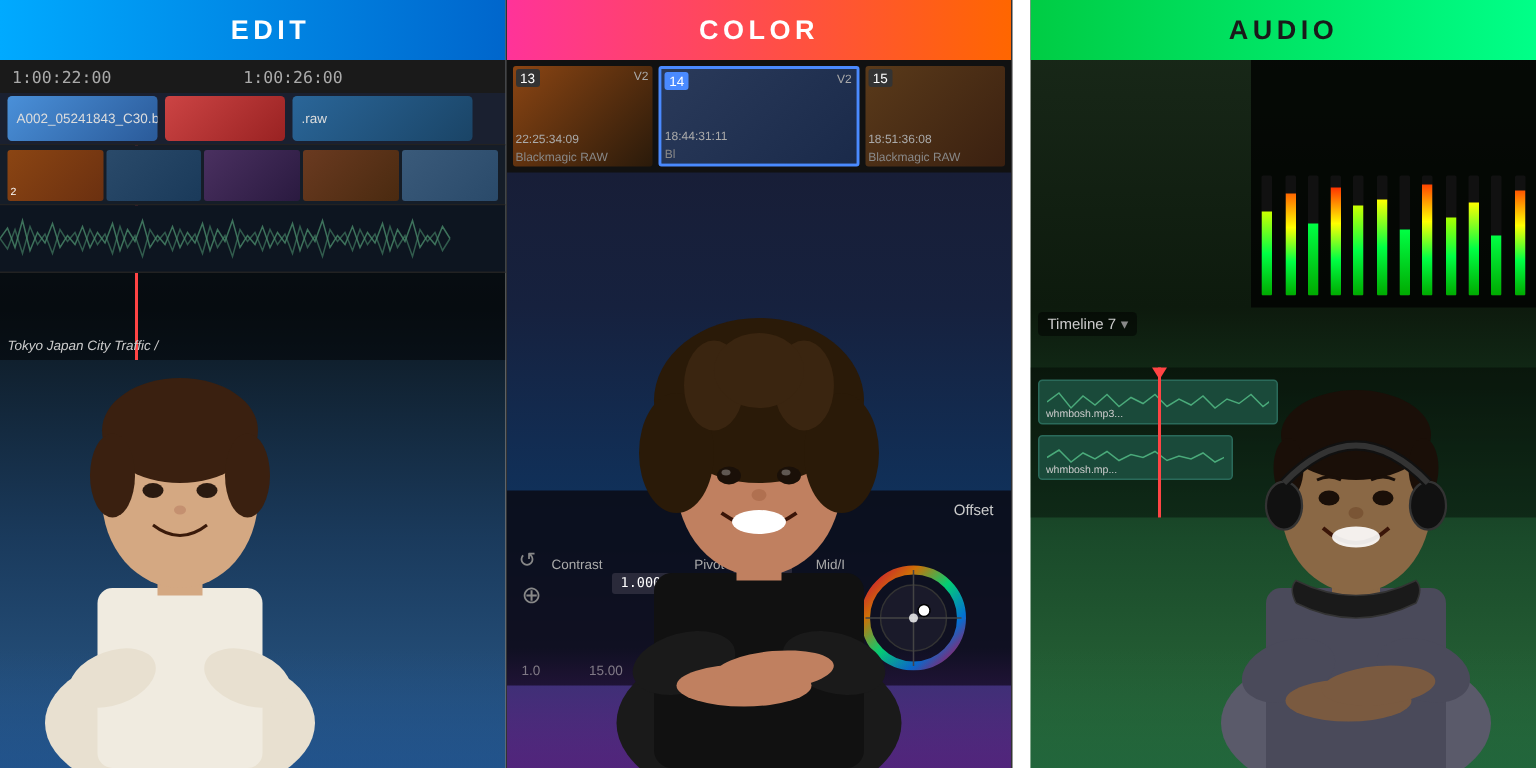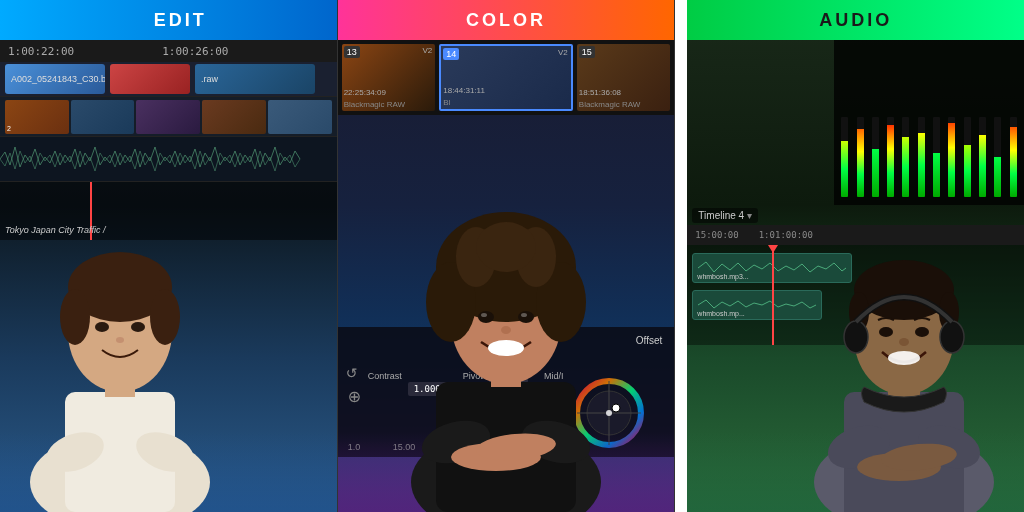--- a/index.html
+++ b/index.html
@@ -482,28 +482,24 @@
         </div>
       </div>
       <div style="flex:1;height:100%;display:flex;flex-direction:column;justify-content:flex-end;align-items:center;">
         <div style="width:7px;background:#111;height:80px;border-radius:1px;overflow:hidden;display:flex;flex-direction:column;justify-content:flex-end;">
           <div style="width:100%;height:88%;background:linear-gradient(0deg,#00aa00,#00ff44,#ffff00,#ff5500);"></div>
         </div>
       </div>
     </div>
 
     <div style="position:absolute;top:168px;left:5px;color:#ccc;font-size:10px;display:flex;align-items:center;gap:3px;background:rgba(0,0,0,0.5);padding:2px 6px;border-radius:3px;">
-      <span>Timeline 4</span>
+      <span>Timeline 7</span>
       <span style="color:#888;">▾</span>
     </div>
 
-    <div style="position:absolute;top:185px;left:0;right:0;height:20px;background:#1a1a1a;display:flex;align-items:center;padding:0 8px;gap:20px;">
-      <span style="color:#888;font-size:9px;font-family:monospace;">15:00:00</span>
-      <span style="color:#888;font-size:9px;font-family:monospace;">1:01:00:00</span>
-    </div>
 
     <div style="position:absolute;top:205px;left:0;right:0;height:100px;background:rgba(0,0,0,0.4);">
 
       <div style="position:absolute;left:85px;top:0;bottom:0;width:2px;background:#ff4444;z-index:4;">
         <div style="width:0;height:0;border-left:5px solid transparent;border-right:5px solid transparent;border-top:8px solid #ff4444;position:absolute;top:0;left:-4px;"></div>
       </div>
 
       <div style="position:absolute;top:8px;left:5px;width:160px;height:30px;background:#1a4a3a;border:1px solid #2a6a5a;border-radius:3px;display:flex;align-items:center;padding:0 5px;">
         <svg width="100%" height="20">
           <polyline points="0,10 8,4 16,14 24,6 32,12 40,5 48,13 56,7 64,11 72,5 80,13 88,8 96,12 104,6 112,14 120,8 128,11 136,5 144,13 152,7 160,10" stroke="#4aaa7a" stroke-width="1" fill="none"></polyline>

